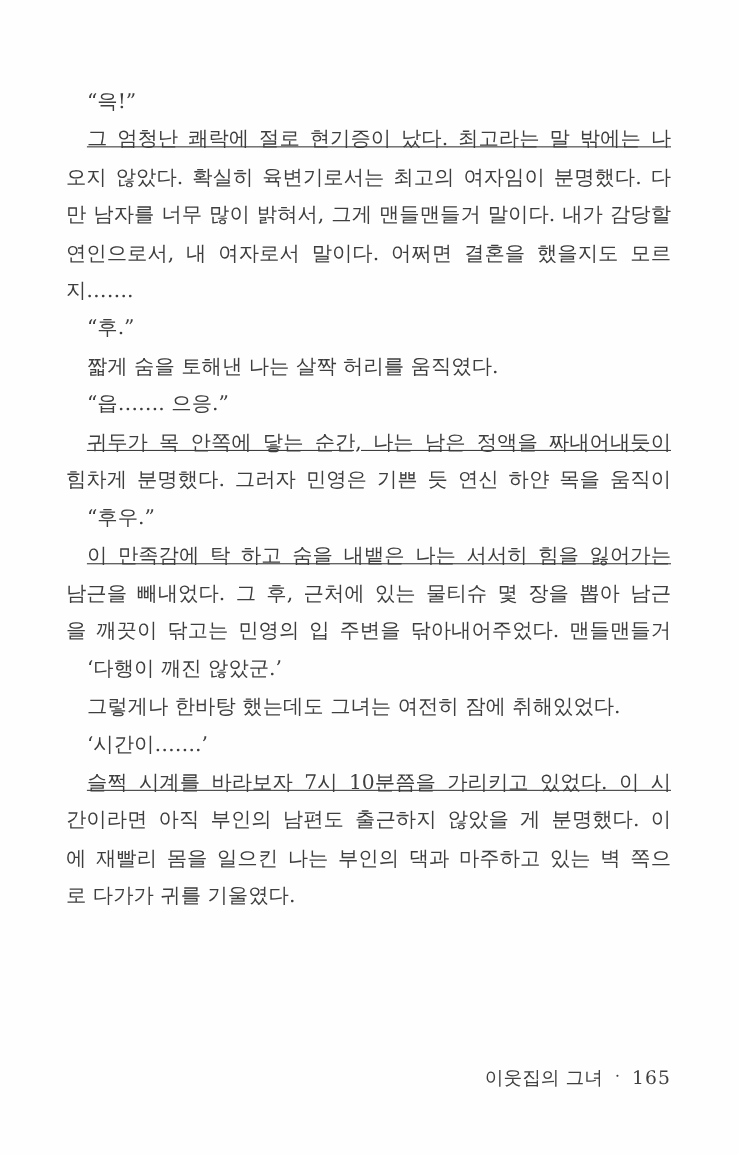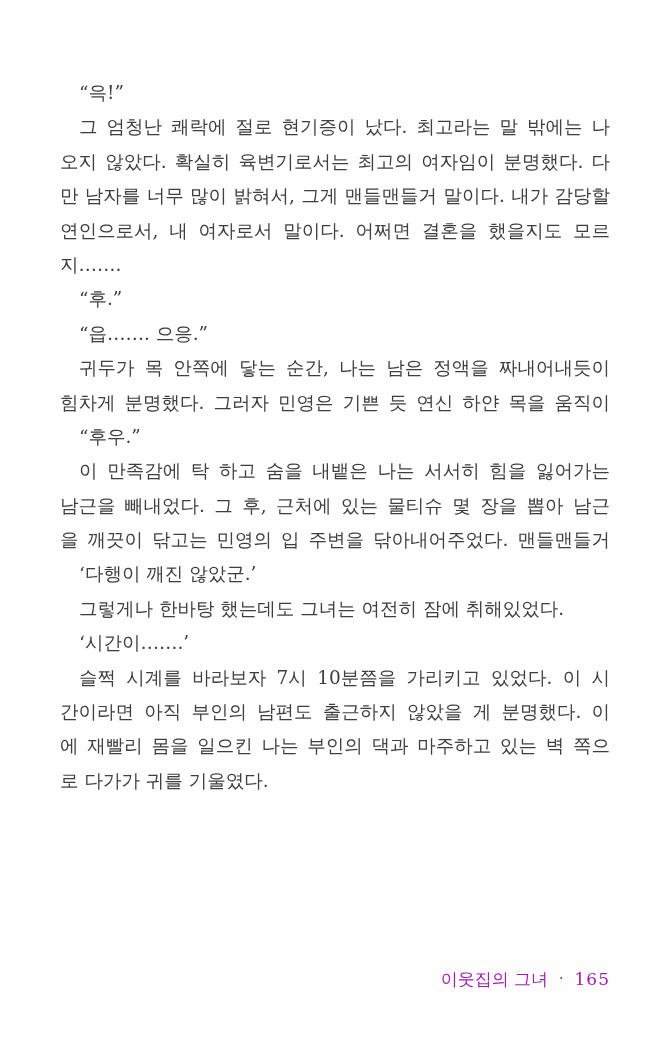--- a/index.html
+++ b/index.html
@@ -32,27 +32,28 @@
   .line.justify {
     white-space: normal;
     text-align: justify;
     text-align-last: justify;
   }
   .line.indent {
     padding-left: 19px;
   }
   .line.indent.justify {
     width: 531px;
+    text-decoration: underline;
   }
   .footer {
     position: absolute;
     top: 968px;
     right: 62px;
     font-size: 17px;
-    color: #a21caf;
+    color: #404040;
     white-space: nowrap;
   }
   .footer .sep {
     display: inline-block;
     margin: 0 11px;
     font-size: 14px;
     vertical-align: 2px;
   }
   .footer .page-num {
     letter-spacing: 1px;
@@ -64,20 +65,21 @@
 <div class="page">
 
   <div class="text-block">
     <div class="line indent">“윽!”</div>
     <div class="line indent justify">그 엄청난 쾌락에 절로 현기증이 났다. 최고라는 말 밖에는 나</div>
     <div class="line justify">오지 않았다. 확실히 육변기로서는 최고의 여자임이 분명했다. 다</div>
     <div class="line justify">만 남자를 너무 많이 밝혀서, 그게 맨들맨들거 말이다. 내가 감당할</div>
     <div class="line justify">연인으로서, 내 여자로서 말이다. 어쩌면 결혼을 했을지도 모르</div>
     <div class="line">지…….</div>
     <div class="line indent">“후.”</div>
+    <div class="line indent">짧게 숨을 토해낸 나는 살짝 허리를 움직였다.</div>
     <div class="line indent">“읍……. 으응.”</div>
     <div class="line indent justify">귀두가 목 안쪽에 닿는 순간, 나는 남은 정액을 짜내어내듯이</div>
     <div class="line justify">힘차게 분명했다. 그러자 민영은 기쁜 듯 연신 하얀 목을 움직이</div>
     <div class="line indent">“후우.”</div>
     <div class="line indent justify">이 만족감에 탁 하고 숨을 내뱉은 나는 서서히 힘을 잃어가는</div>
     <div class="line justify">남근을 빼내었다. 그 후, 근처에 있는 물티슈 몇 장을 뽑아 남근</div>
     <div class="line justify">을 깨끗이 닦고는 민영의 입 주변을 닦아내어주었다. 맨들맨들거</div>
     <div class="line indent">‘다행이 깨진 않았군.’</div>
     <div class="line indent">그렇게나 한바탕 했는데도 그녀는 여전히 잠에 취해있었다.</div>
     <div class="line indent">‘시간이…….’</div>

